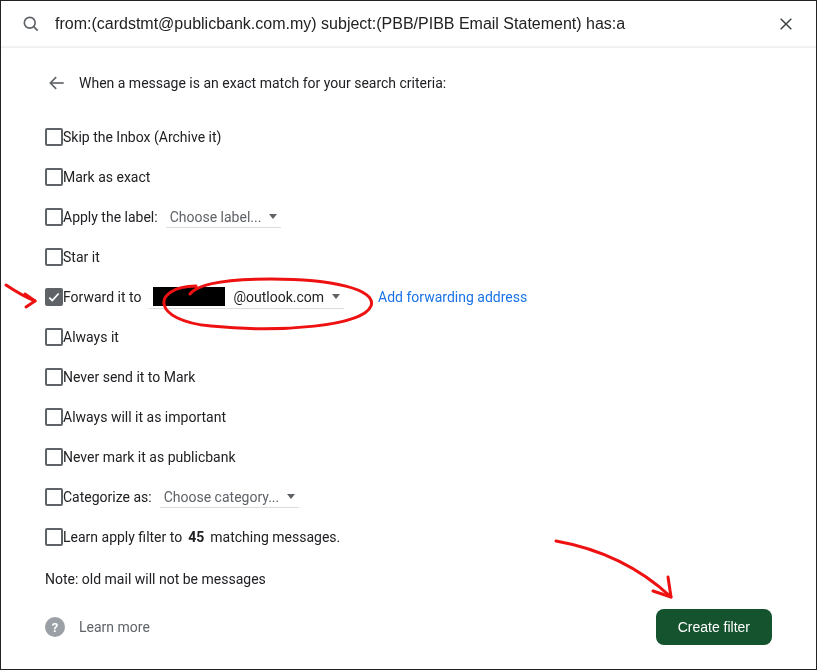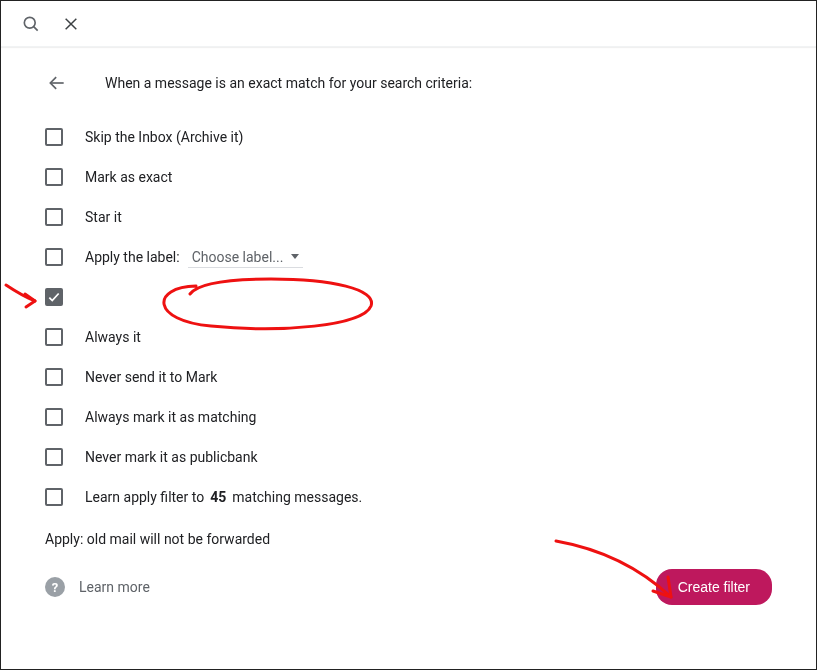--- a/index.html
+++ b/index.html
@@ -46,21 +46,21 @@
     color: #222;
     background: transparent;
     padding: 0 4px;
   }
   .content {
     padding: 24px 28px 18px 28px;
   }
   .header-row {
     display: flex;
     align-items: center;
-    gap: 36px;
+    gap: 10px;
     margin-bottom: 22px;
     padding-left: 16px;
   }
   .back-btn {
     width: 24px;
     height: 24px;
     display: flex;
     align-items: center;
     justify-content: center;
     color: #5f6368;
@@ -68,21 +68,20 @@
   }
   .header-text {
     font-size: 14px;
     color: #202124;
   }
   .option-row {
     display: flex;
     align-items: center;
     min-height: 40px;
     padding-left: 16px;
-    gap: 22px;
   }
   .checkbox {
     width: 18px;
     height: 18px;
     border: 2px solid #5f6368;
     border-radius: 2px;
     flex: 0 0 18px;
     display: flex;
     align-items: center;
     justify-content: center;
@@ -157,24 +156,24 @@
     border-radius: 50%;
     background: #9aa0a6;
     color: #fff;
     display: flex;
     align-items: center;
     justify-content: center;
     font-weight: bold;
     font-size: 13px;
   }
   .create-btn {
-    background: #be185d;
+    background: #14532d;
     color: #fff;
     border: none;
-    border-radius: 16px;
+    border-radius: 8px;
     height: 36px;
     padding: 0 22px;
     font-size: 14px;
     font-weight: 500;
     cursor: pointer;
   }
   
   .annotation {
     position: absolute;
     pointer-events: none;
@@ -186,20 +185,21 @@
 
 <div class="frame">
 
   <div class="search-bar">
     <div class="search-icon">
       <svg width="20" height="20" viewBox="0 0 24 24" fill="none" stroke="#5f6368" stroke-width="2">
         <circle cx="10.5" cy="10.5" r="6.5"></circle>
         <line x1="20" y1="20" x2="15.2" y2="15.2"></line>
       </svg>
     </div>
+    <input class="search-input" value="from:(cardstmt@publicbank.com.my) subject:(PBB/PIBB Email Statement) has:a" style="">
     <div class="clear-icon">
       <svg width="16" height="16" viewBox="0 0 24 24" stroke="#3c4043" stroke-width="2.2">
         <line x1="4" y1="4" x2="20" y2="20"></line>
         <line x1="20" y1="4" x2="4" y2="20"></line>
       </svg>
     </div>
   </div>
 
   <div class="content">
 
@@ -218,91 +218,112 @@
         
       </div>
       <span class="option-label">Skip the Inbox (Archive it)</span>
     </div>
 
     <div class="option-row">
       <div class="checkbox">
         
       </div>
       <span class="option-label">Mark as exact</span>
-    </div>
-
-    <div class="option-row">
-      <div class="checkbox">
-        
-      </div>
-      <span class="option-label">Star it</span>
     </div>
 
     <div class="option-row">
       <div class="checkbox">
         
       </div>
       <span class="option-label">
         <span>Apply the label:</span>
         <span class="inline-select">
           <span>Choose label...</span>
           <span class="arrow"></span>
         </span>
       </span>
     </div>
 
     <div class="option-row">
+      <div class="checkbox">
+        
+      </div>
+      <span class="option-label">Star it</span>
+    </div>
+
+    <div class="option-row">
       <div class="checkbox checked">
         <svg width="14" height="14" viewBox="0 0 24 24" stroke="#fff" stroke-width="3" fill="none">
             <polyline points="4,13 9,18 20,6"></polyline>
           </svg>
       </div>
+      <span class="option-label">
+        <span>Forward it to</span>
+        <span class="inline-select" style="color:#202124;">
+          <span class="redact"></span>
+            <span>@outlook.com</span>
+          <span class="arrow"></span>
+        </span>
+        <span class="link">Add forwarding address</span>
+      </span>
     </div>
 
     <div class="option-row">
       <div class="checkbox">
         
       </div>
       <span class="option-label">Always it</span>
     </div>
 
     <div class="option-row">
       <div class="checkbox">
         
       </div>
       <span class="option-label">Never send it to Mark</span>
     </div>
 
     <div class="option-row">
       <div class="checkbox">
         
       </div>
-      <span class="option-label">Always mark it as matching</span>
+      <span class="option-label">Always will it as important</span>
     </div>
 
     <div class="option-row">
       <div class="checkbox">
         
       </div>
       <span class="option-label">Never mark it as publicbank</span>
     </div>
 
+    <div class="option-row">
+      <div class="checkbox">
+        
+      </div>
+      <span class="option-label">
+        <span>Categorize as:</span>
+        <span class="inline-select">
+          <span>Choose category...</span>
+          <span class="arrow"></span>
+        </span>
+      </span>
+    </div>
 
     <div class="option-row">
       <div class="checkbox">
         
       </div>
       <span class="option-label">
         <span>Learn apply filter to </span>
           <b>45</b>
           <span> matching messages.</span>
       </span>
     </div>
 
-    <div class="note">Apply: old mail will not be forwarded</div>
+    <div class="note">Note: old mail will not be messages</div>
 
     <div class="footer">
       <div class="learn-more">
         <span class="help-icon">?</span>
         <span>Learn more</span>
       </div>
       <button class="create-btn">Create filter</button>
     </div>
 
   </div>

